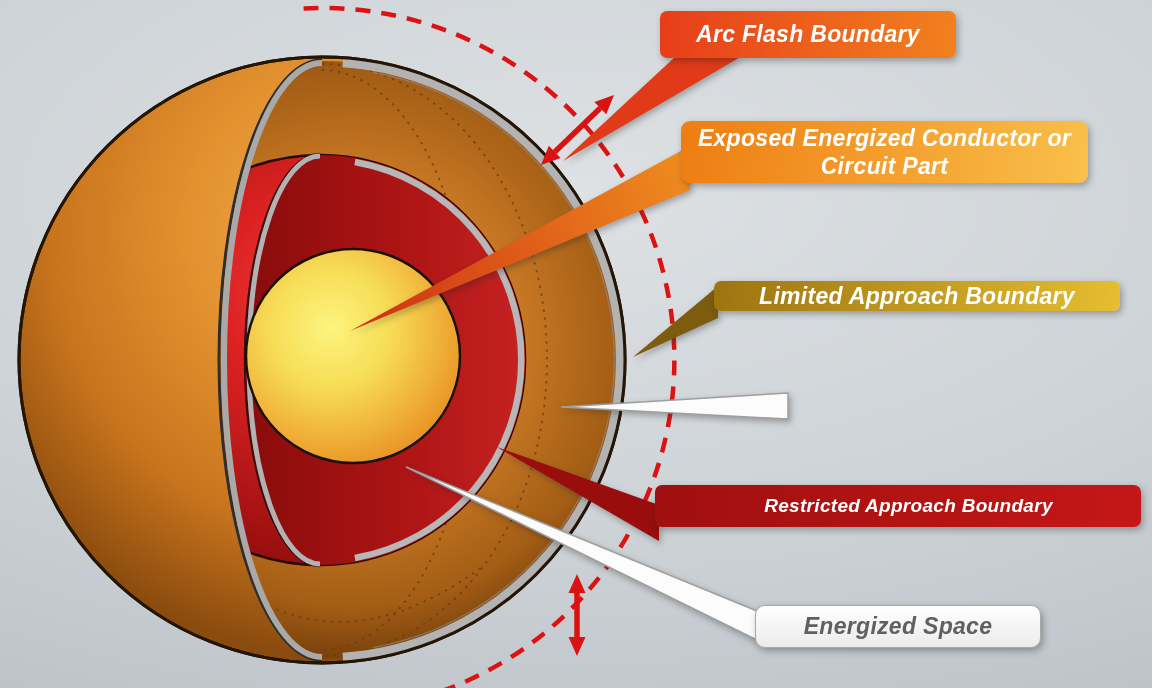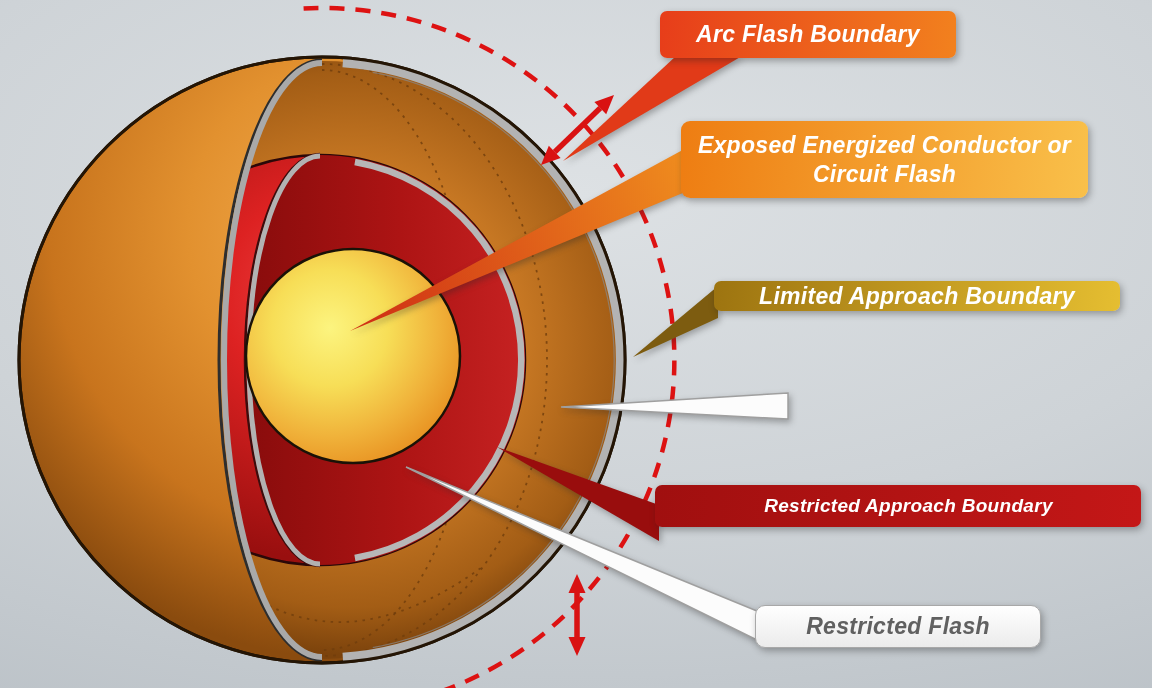--- a/index.html
+++ b/index.html
@@ -15,21 +15,21 @@
     position:absolute;
     display:flex;flex-direction:column;align-items:center;justify-content:center;
     font-style:italic;font-weight:700;
     text-align:center;line-height:1.22;
     border-radius:7px;
     box-shadow:2px 3px 7px rgba(30,30,30,.35);
     letter-spacing:.3px;
   }
   .lbl-arcflash{left:660px;top:11px;width:296px;height:47px;
     background:linear-gradient(95deg,#e73d1a 0%,#f2811e 100%);color:#fff;font-size:23px;text-align:center;}
-  .lbl-exposed{left:681px;top:121px;width:407px;height:77px;
+  .lbl-exposed{left:681px;top:121px;width:407px;height:62px;
     background:linear-gradient(95deg,#ee7d12 0%,#f9c04a 100%);color:#fff;font-size:23px;border-radius:9px;}
   .lbl-limapproach{left:714px;top:281px;width:406px;height:30px;
     background:linear-gradient(95deg,#9d7410 0%,#e5be31 100%);color:#fff;font-size:23px;}
   .lbl-limspace{left:786px;top:387px;width:252px;height:41px;
     background:linear-gradient(180deg,#ffffff 0%,#ebebeb 100%);
     border:1px solid #a8a8a8;color:#606060;font-size:23px;border-radius:10px;}
   .lbl-resapproach{left:655px;top:485px;width:465px;height:42px;
     background:linear-gradient(95deg,#a00f0f 0%,#c41717 100%);color:#fff;font-size:19px;padding-left:21px;}
   .lbl-resspace{left:755px;top:605px;width:284px;height:41px;
     background:linear-gradient(180deg,#ffffff 0%,#ebebeb 100%);
@@ -130,29 +130,29 @@
     <polygon class="tail" points="659,505 659,541 497,447" fill="#990d0d"></polygon>
     <polygon class="tail" points="757,611 757,640 406,467" fill="#fcfcfc" stroke="#9f9f9f" stroke-width="1.5"></polygon>
   </svg>
 
   <div class="label lbl-arcflash">
     <span>Arc Flash Boundary</span>
   </div>
 
   <div class="label lbl-exposed">
     <span>Exposed Energized Conductor or</span>
-    <span>Circuit Flash</span>
+    <span>Circuit Part</span>
   </div>
 
   <div class="label lbl-limapproach">
     <span>Limited Approach Boundary</span>
   </div>
 
 
   <div class="label lbl-resapproach">
     <span>Restricted Approach Boundary</span>
   </div>
 
   <div class="label lbl-resspace">
-    <span>Restricted Flash</span>
+    <span>Energized Space</span>
   </div>
 
 </div>
 
 </body></html>

